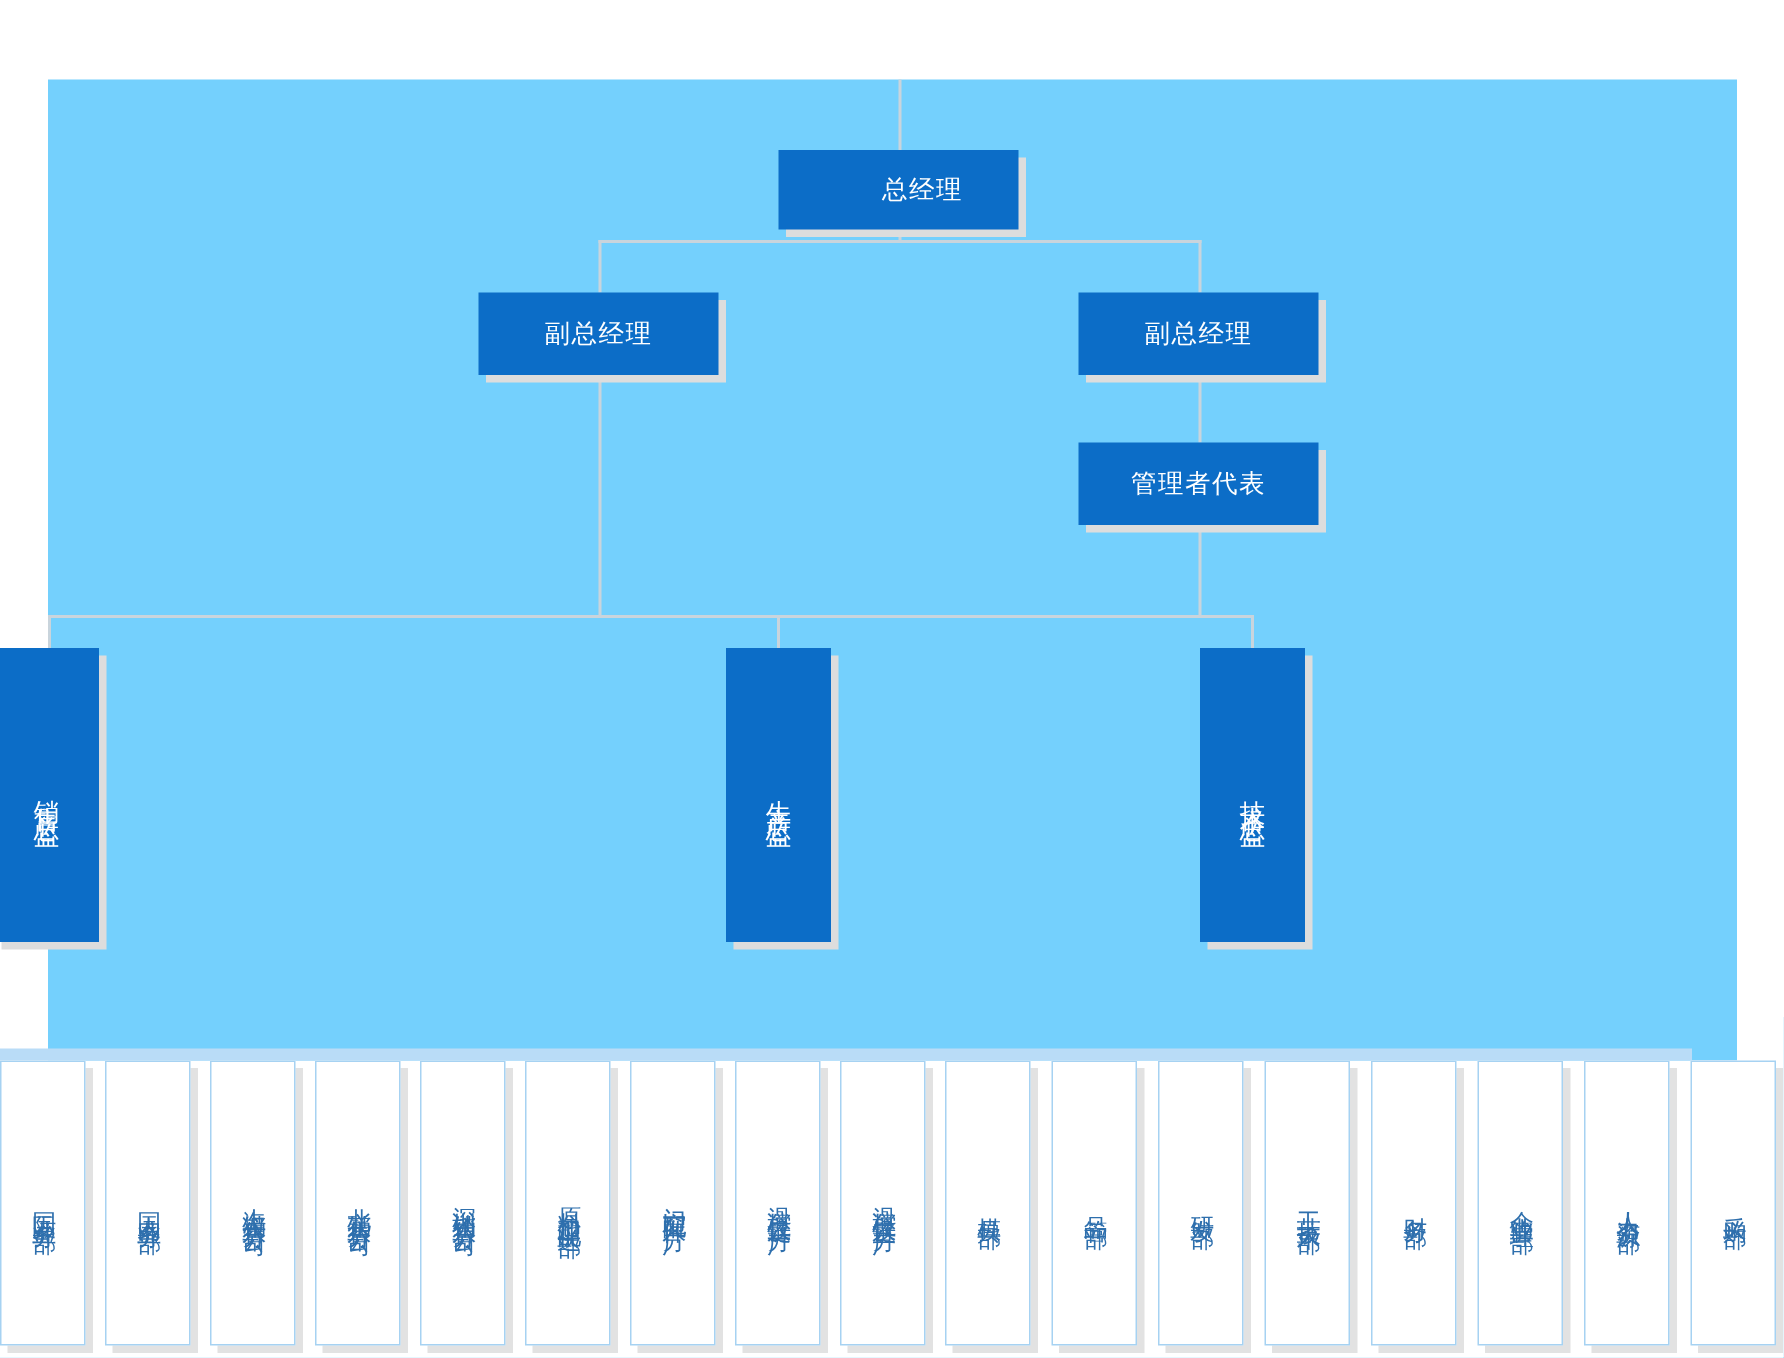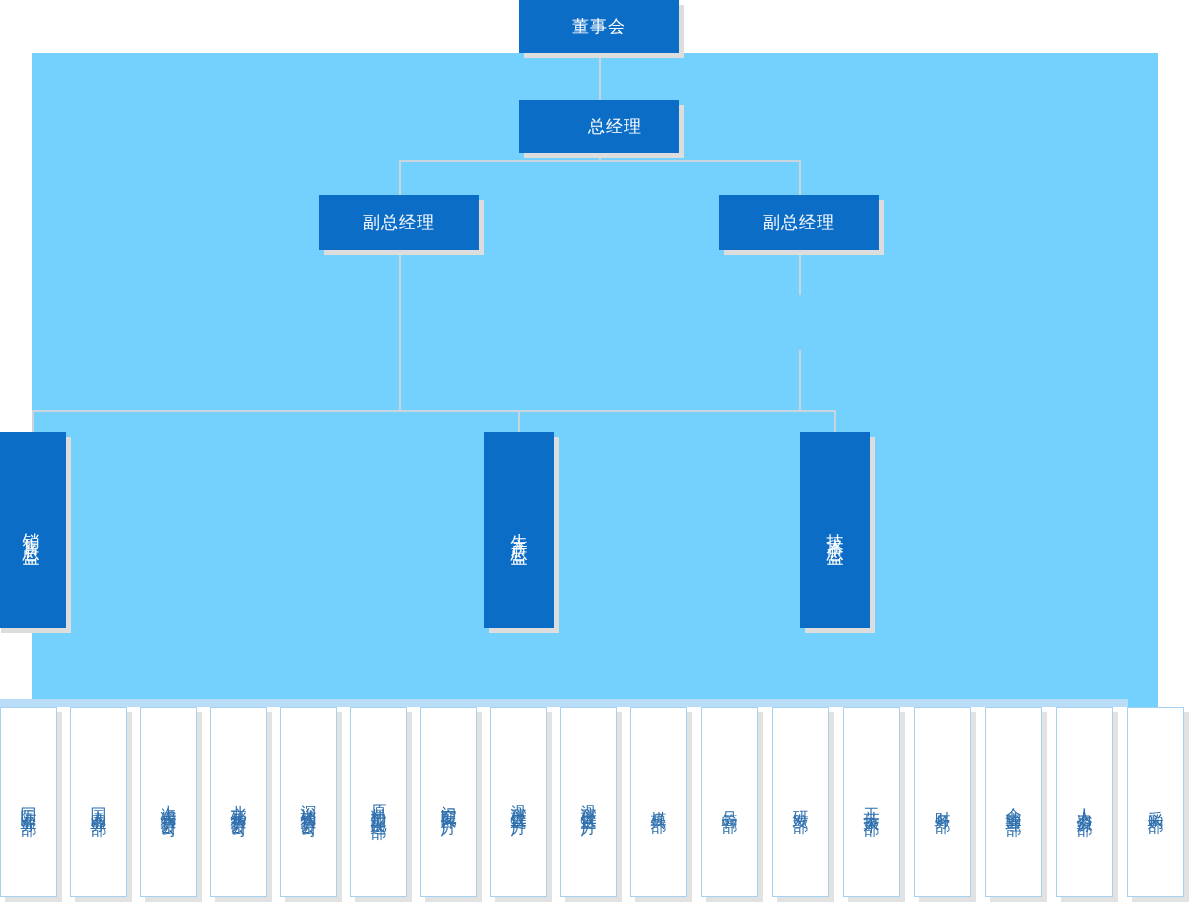--- a/index.html
+++ b/index.html
@@ -88,36 +88,36 @@
   <div class="conn dark" style="left:799px; top:250px; width:2px; height:45px;"></div>
   <div class="conn dark" style="left:32px; top:410px; width:803px; height:2px;"></div>
   <div class="conn dark" style="left:399px; top:250px; width:2px; height:162px;"></div>
   <div class="conn dark" style="left:799px; top:350px; width:2px; height:62px;"></div>
   <div class="conn dark" style="left:32px; top:410px; width:2px; height:22px;"></div>
   <div class="conn dark" style="left:518px; top:410px; width:2px; height:22px;"></div>
   <div class="conn dark" style="left:834px; top:410px; width:2px; height:22px;"></div>
 
   <div class="conn" style="left:0px; top:699px; width:1128px; height:8px;"></div>
 
-  <div class="exec-box" style="left:519px; top:0px; width:160px; height:53px;">
-    <span>董事会</span>
-  </div>
 
   <div class="exec-box" style="left:519px; top:100px; width:160px; height:53px;padding-left:32px;">
     <span>总经理</span>
   </div>
 
   <div class="exec-box" style="left:319px; top:195px; width:160px; height:55px;">
     <span>副总经理</span>
   </div>
 
   <div class="exec-box" style="left:719px; top:195px; width:160px; height:55px;">
     <span>副总经理</span>
   </div>
 
+  <div class="exec-box" style="left:719px; top:295px; width:160px; height:55px;">
+    <span>管理者代表</span>
+  </div>
 
   <div class="exec-box vertical" style="left:-4px; top:432px; width:70px; height:196px;">
     <span>销售总监</span>
   </div>
 
   <div class="exec-box vertical" style="left:484px; top:432px; width:70px; height:196px;">
     <span>生产总监</span>
   </div>
 
   <div class="exec-box vertical" style="left:800px; top:432px; width:70px; height:196px;">

